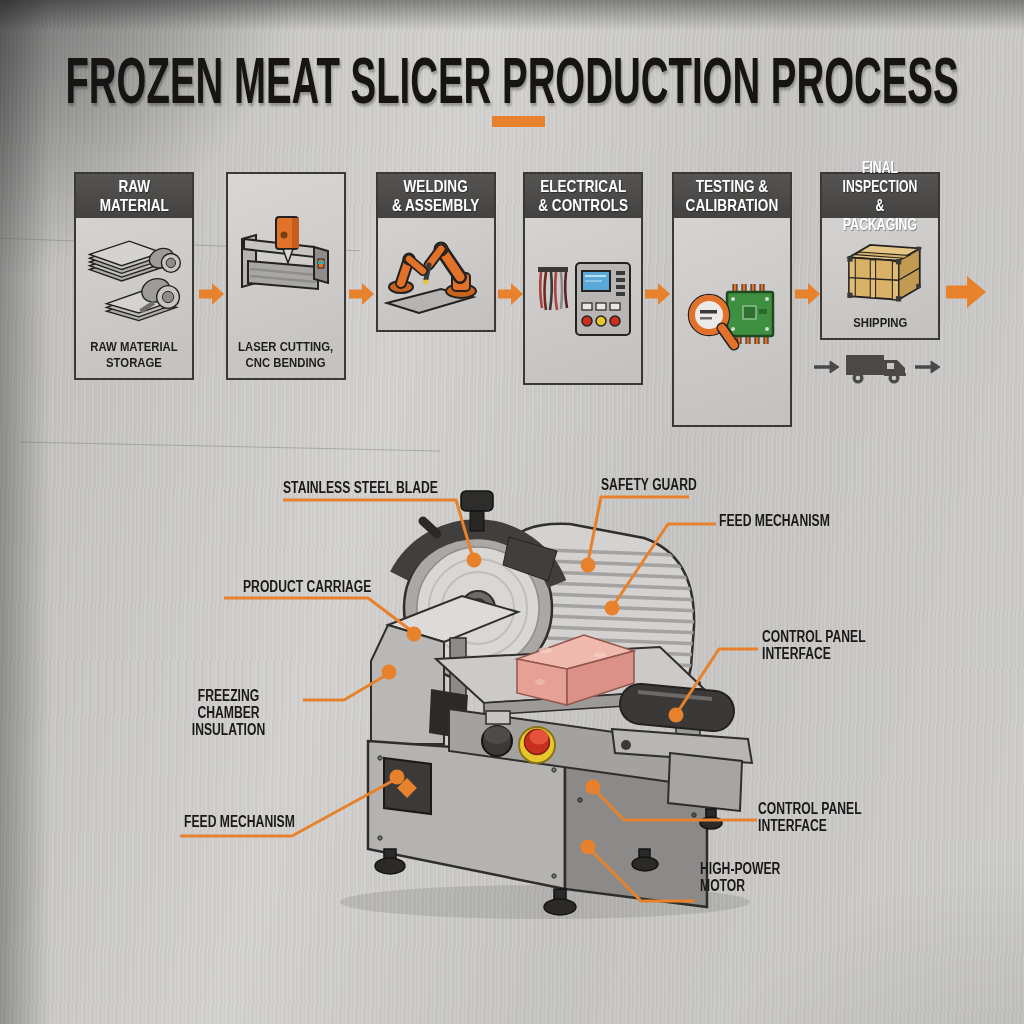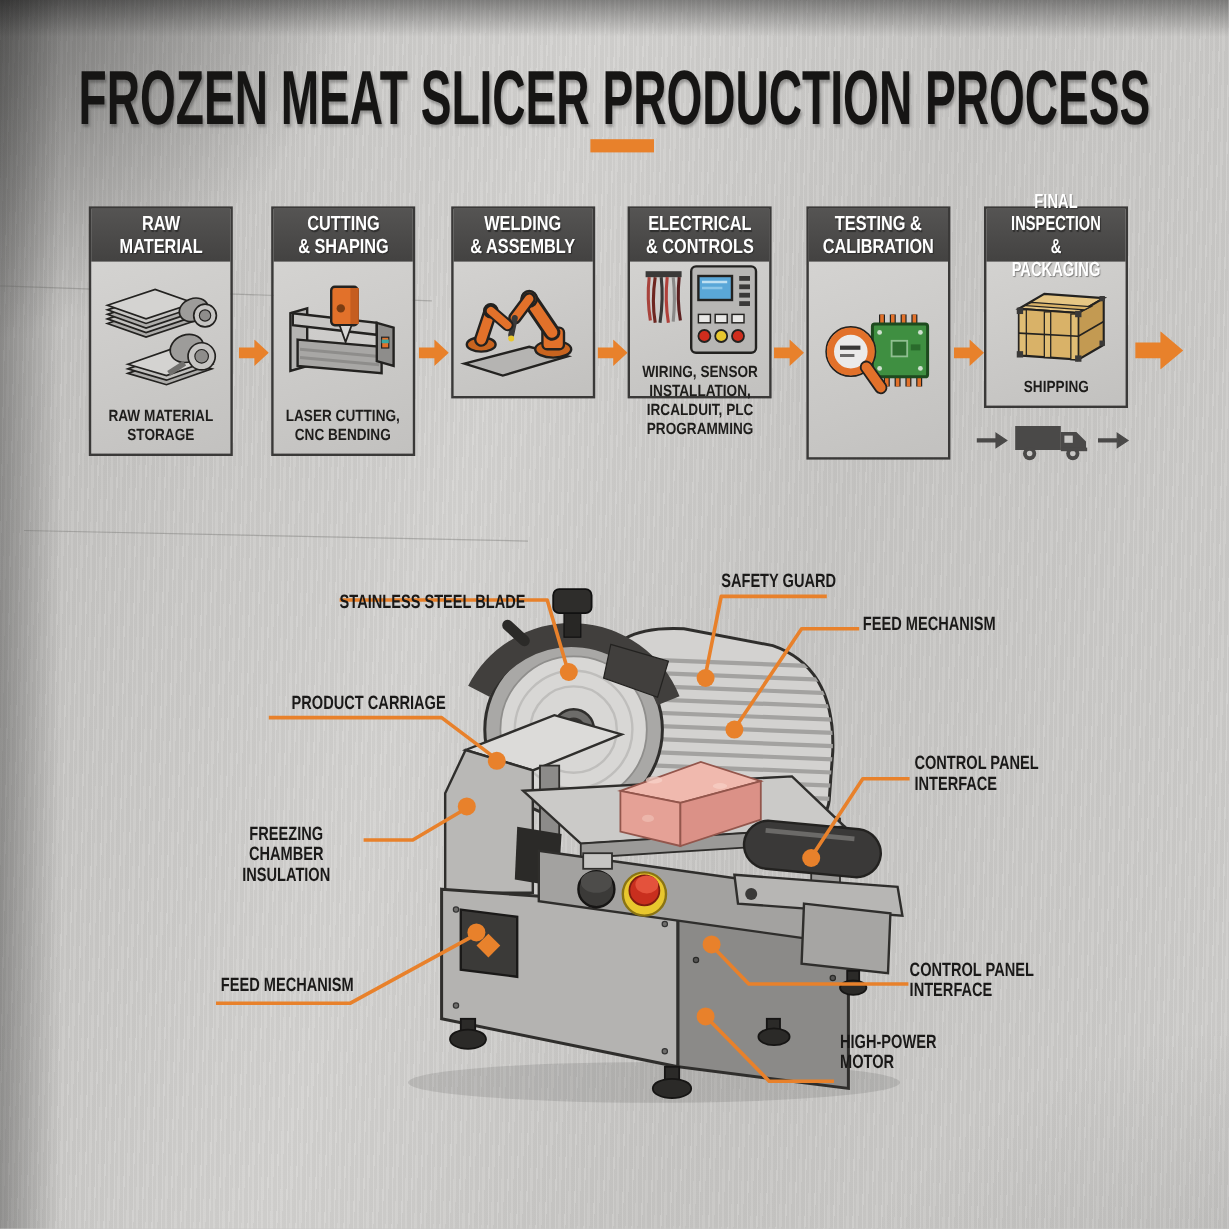--- a/index.html
+++ b/index.html
@@ -84,24 +84,20 @@
       </g>
     </svg>
   </div>
   <div class="step-cap">
       <span class="sq" style="--sx:.84">RAW MATERIAL
 STORAGE</span>
     </div>
 </div>
 
 <div class="step-box" style="left:226px;height:208px;">
-  <div class="step-head">
-      <span class="sq">CUTTING
-&amp; SHAPING</span>
-    </div>
   <div class="step-icon-wrap">
     <svg width="104" height="96" viewBox="0 0 104 96">
       <polygon points="8,30 22,26 22,74 8,78" fill="#b5b4b2" stroke="#232220" stroke-width="2"></polygon>
       <polygon points="10,30 80,38 80,48 10,40" fill="#c6c5c3" stroke="#232220" stroke-width="2"></polygon>
       <polygon points="14,52 84,58 84,80 14,74" fill="#a8a7a5" stroke="#232220" stroke-width="2"></polygon>
       <line x1="16" y1="60" x2="82" y2="66" stroke="#8e8d8b" stroke-width="2.5"></line>
       <line x1="16" y1="67" x2="82" y2="73" stroke="#8e8d8b" stroke-width="2.5"></line>
       <polygon points="80,38 94,42 94,74 80,70" fill="#8e8d8b" stroke="#232220" stroke-width="2"></polygon>
       <rect x="84" y="50" width="6" height="9" fill="#e2712a" stroke="#232220" stroke-width="1"></rect>
       <rect x="84" y="52" width="6" height="3" fill="#3aa7a0"></rect>
@@ -143,21 +139,21 @@
         <path d="M18 56 L26 32" stroke="#e2712a" stroke-width="8" stroke-linecap="round"></path>
         <circle cx="26" cy="32" r="5.5" fill="#c9641f" stroke="#232220" stroke-width="2"></circle>
         <path d="M26 32 L40 44" stroke="#232220" stroke-width="10" stroke-linecap="round"></path>
         <path d="M26 32 L40 44" stroke="#e2712a" stroke-width="6.5" stroke-linecap="round"></path>
       </g>
       <circle cx="43" cy="55" r="2.5" fill="#e8c72e"></circle>
     </svg>
   </div>
 </div>
 
-<div class="step-box" style="left:523px;height:160px;">
+<div class="step-box" style="left:523px;height:213px;">
   <div class="step-head">
       <span class="sq">ELECTRICAL
 &amp; CONTROLS</span>
     </div>
   <div class="step-icon-wrap">
     <svg width="102" height="84" viewBox="0 0 102 84">
       <g>
         <rect x="6" y="8" width="30" height="5" fill="#3a3938"></rect>
         <path d="M9 13 q-2 18 1 36" stroke="#a8433c" stroke-width="2.6" fill="none"></path>
         <path d="M14 13 q-3 20 0 38" stroke="#6e2620" stroke-width="2.6" fill="none"></path>
@@ -177,29 +173,23 @@
           <rect x="84" y="33" width="9" height="4" fill="#3a3938"></rect>
         <rect x="50" y="44" width="10" height="7" fill="#e8e7e5" stroke="#232220" stroke-width="1.2"></rect>
         <rect x="64" y="44" width="10" height="7" fill="#e8e7e5" stroke="#232220" stroke-width="1.2"></rect>
         <rect x="78" y="44" width="10" height="7" fill="#e8e7e5" stroke="#232220" stroke-width="1.2"></rect>
         <circle cx="55" cy="62" r="5" fill="#cf2d1d" stroke="#232220" stroke-width="1.5"></circle>
         <circle cx="69" cy="62" r="5" fill="#e8c72e" stroke="#232220" stroke-width="1.5"></circle>
         <circle cx="83" cy="62" r="5" fill="#cf2d1d" stroke="#232220" stroke-width="1.5"></circle>
       </g>
     </svg>
   </div>
-  <div class="step-cap">
-      <span class="sq" style="--sx:.84">WIRING, SENSOR
-INSTALLATION,
-IRCALDUIT, PLC
-PROGRAMMING</span>
-    </div>
-</div>
-
-<div class="step-box" style="left:672px;height:211px;">
+</div>
+
+<div class="step-box" style="left:672px;height:255px;">
   <div class="step-head">
       <span class="sq">TESTING &amp;
 CALIBRATION</span>
     </div>
   <div class="step-icon-wrap">
     <svg width="102" height="82" viewBox="0 0 102 82">
       <g>
         <g stroke="#232220" stroke-width="5">
             <line x1="54" y1="3" x2="54" y2="13"></line>
             <line x1="63" y1="3" x2="63" y2="13"></line>
@@ -443,25 +433,25 @@
     <circle cx="612" cy="608" r="7.5"></circle>
     <circle cx="414" cy="634" r="7.5"></circle>
     <circle cx="676" cy="715" r="7.5"></circle>
     <circle cx="389" cy="672" r="7.5"></circle>
     <circle cx="397" cy="777" r="7.5"></circle>
     <circle cx="593" cy="787" r="7.5"></circle>
     <circle cx="588" cy="847" r="7.5"></circle>
   </g>
 </svg>
 
-<div class="callout" style="left:283px;top:494px;"><span class="sq sq-l" style="--sx:.76">STAINLESS STEEL BLADE</span></div>
+<div class="callout" style="left:283px;top:479px;"><span class="sq sq-l" style="--sx:.76">STAINLESS STEEL BLADE</span></div>
 <div class="callout" style="left:601px;top:476px;text-decoration:underline;"><span class="sq sq-l" style="--sx:.76">SAFETY GUARD</span></div>
 <div class="callout" style="left:719px;top:512px;"><span class="sq sq-l" style="--sx:.76">FEED MECHANISM</span></div>
 <div class="callout" style="left:243px;top:578px;"><span class="sq sq-l" style="--sx:.76">PRODUCT CARRIAGE</span></div>
 <div class="callout" style="left:762px;top:628px;"><span class="sq sq-l" style="--sx:.76">CONTROL PANEL
 INTERFACE</span></div>
-<div class="callout center" style="left:166px;top:687px;width:145px;"><span class="sq" style="--sx:.76">FREEZING CHAMBER
+<div class="callout center" style="left:156px;top:687px;width:145px;"><span class="sq" style="--sx:.76">FREEZING CHAMBER
 INSULATION</span></div>
 <div class="callout" style="left:184px;top:813px;"><span class="sq sq-l" style="--sx:.76">FEED MECHANISM</span></div>
 <div class="callout" style="left:758px;top:800px;"><span class="sq sq-l" style="--sx:.76">CONTROL PANEL
 INTERFACE</span></div>
 <div class="callout" style="left:700px;top:860px;"><span class="sq sq-l" style="--sx:.76">HIGH-POWER
 MOTOR</span></div>
 
 </body></html>

